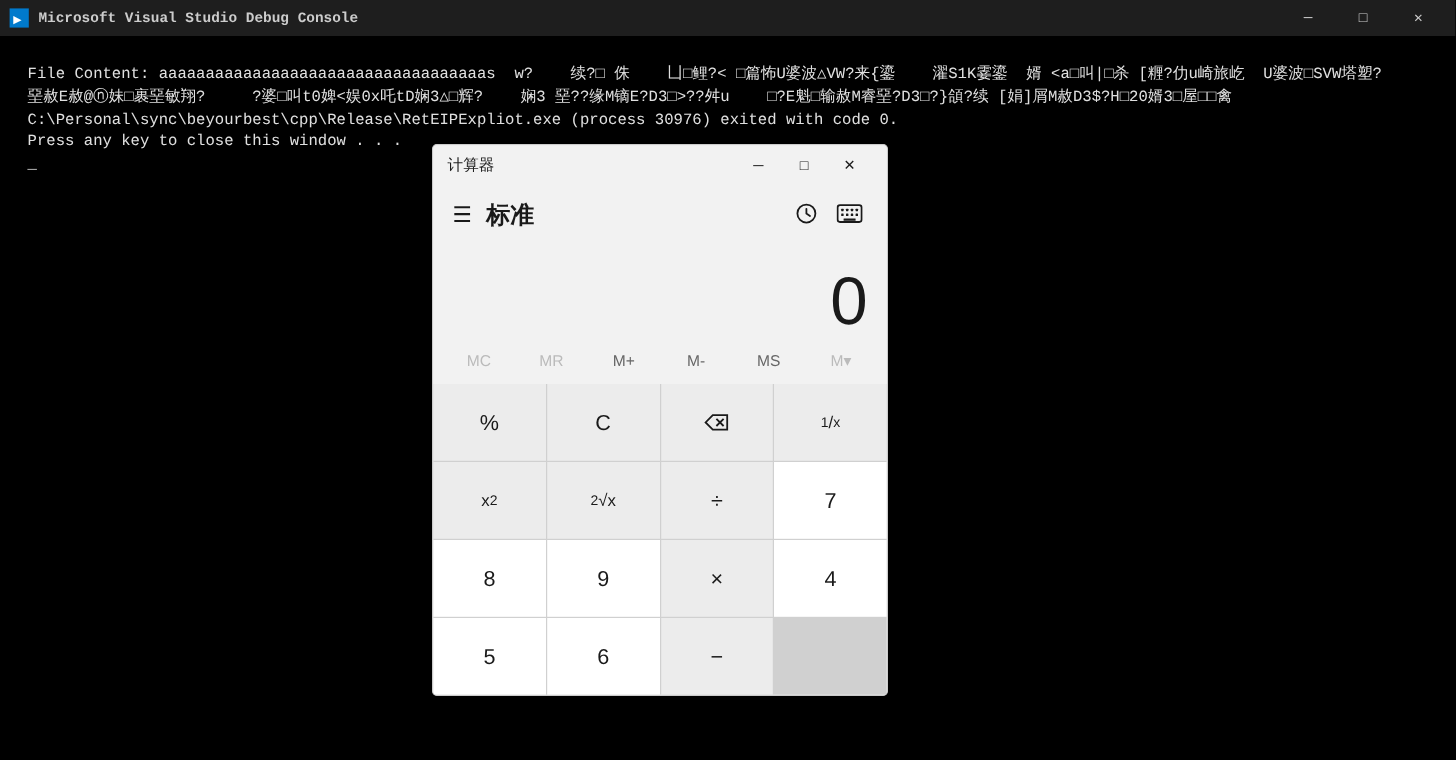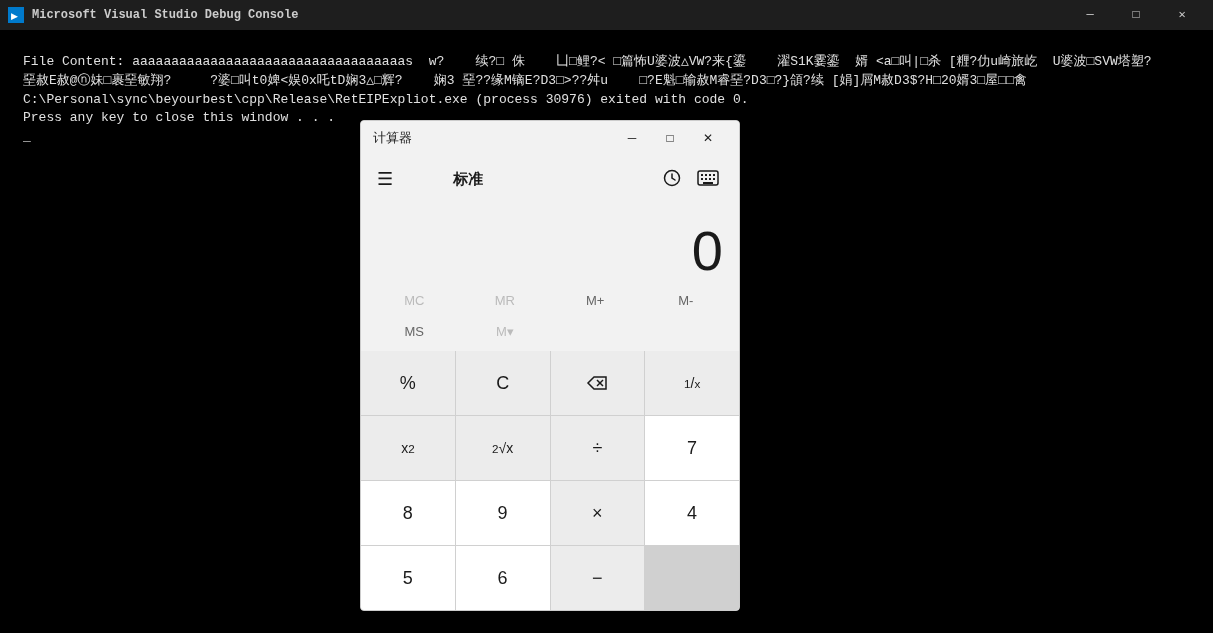--- a/index.html
+++ b/index.html
@@ -126,25 +126,24 @@
       gap: 12px;
     }
 
     .calc-menu-icon {
       font-size: 18px;
       color: #1a1a1a;
       cursor: pointer;
     }
 
     .calc-mode-title {
-      font-size: 15px;
+      font-size: 20px;
       font-weight: 600;
       color: #1a1a1a;
       flex: 1;
-      margin-left: 48px;
     }
 
     .calc-header-icons {
       display: flex; gap: 8px;
     }
 
     .calc-header-icon {
       font-size: 16px;
       color: #1a1a1a;
       cursor: pointer;
@@ -165,21 +164,21 @@
     .calc-display-value {
       font-size: 56px;
       font-weight: 300;
       color: #1a1a1a;
       line-height: 1;
     }
 
     
     .calc-memory-row {
       display: grid;
-      grid-template-columns: repeat(4, 1fr);
+      grid-template-columns: repeat(6, 1fr);
       gap: 0;
       background: #f2f2f2;
       padding: 2px 8px 4px 8px;
     }
 
     .mem-btn {
       background: transparent;
       border: none;
       padding: 8px 4px;
       font-size: 13px;

